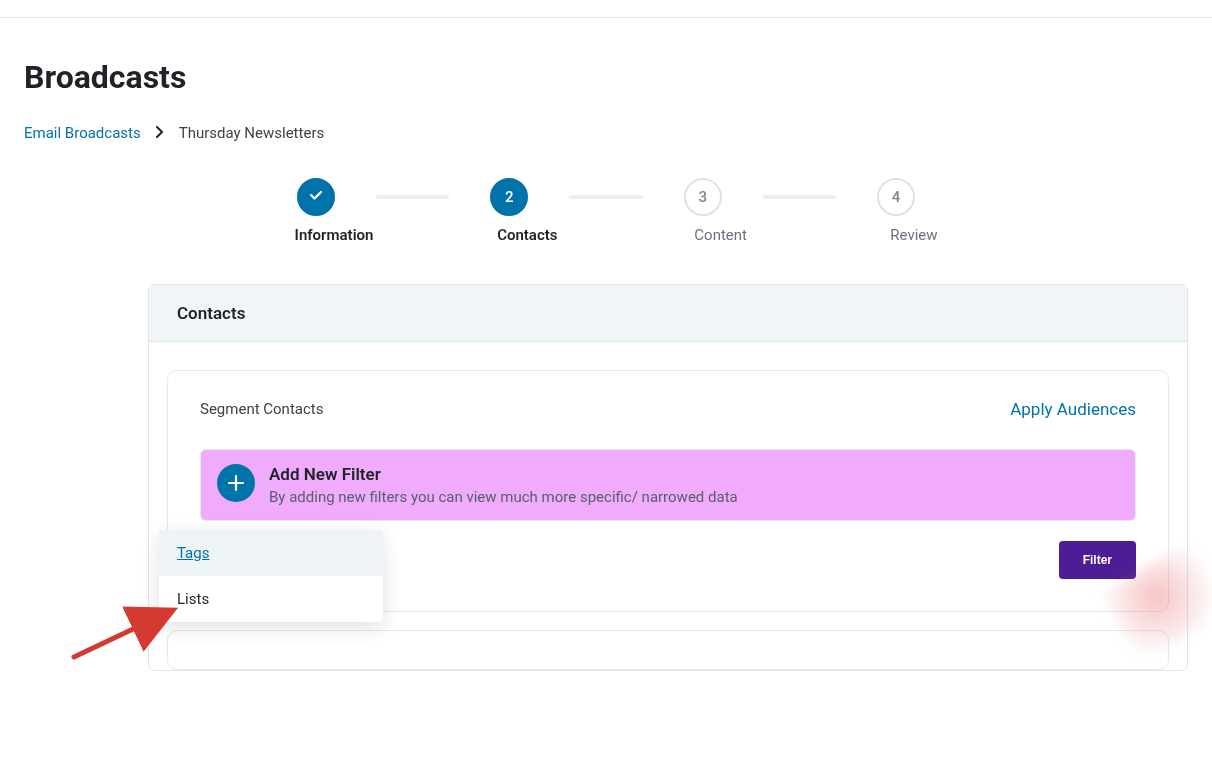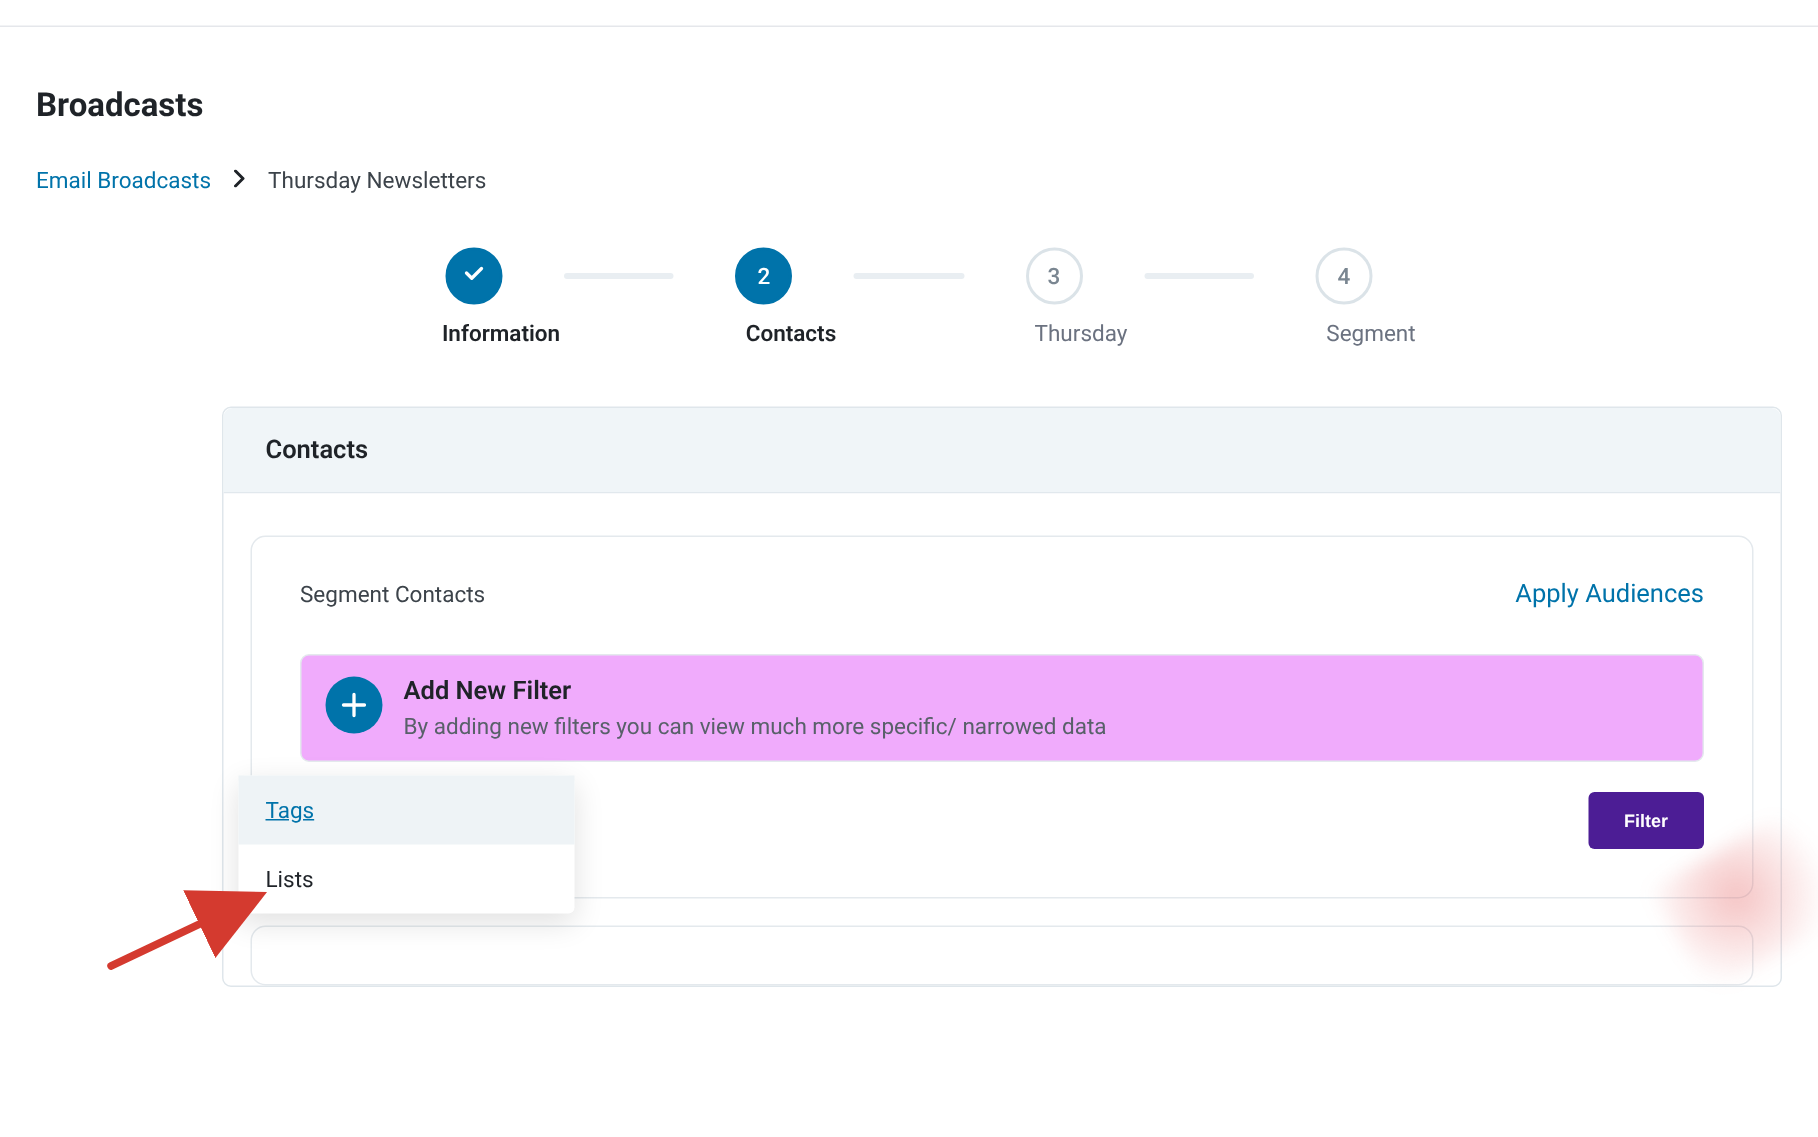--- a/index.html
+++ b/index.html
@@ -13,21 +13,21 @@
     overflow: hidden;
   }
   .topbar {
     height: 18px;
     border-bottom: 1px solid #e5e7eb;
   }
   .page {
     padding: 40px 24px 0 24px;
   }
   h1.page-title {
-    font-size: 22px;
+    font-size: 32px;
     font-weight: 700;
     color: #1f2328;
     margin-bottom: 28px;
   }
   .breadcrumb {
     display: flex;
     align-items: flex-start;
     gap: 14px;
     font-size: 15px;
     margin-bottom: 36px;
@@ -221,26 +221,26 @@
       <div class="label">Information</div>
     </div>
     <div class="connector"></div>
     <div class="step active">
       <div class="circle">2</div>
       <div class="label">Contacts</div>
     </div>
     <div class="connector"></div>
     <div class="step">
       <div class="circle">3</div>
-      <div class="label">Thursday</div>
+      <div class="label">Content</div>
     </div>
     <div class="connector"></div>
     <div class="step">
       <div class="circle">4</div>
-      <div class="label">Segment</div>
+      <div class="label">Review</div>
     </div>
   </div>
 
   <div class="panel-outer">
     <div class="panel-header">Contacts</div>
     <div class="panel-body">
 
       <div class="card">
         <div class="card-top">
           <span class="seg-label">Segment Contacts</span>

